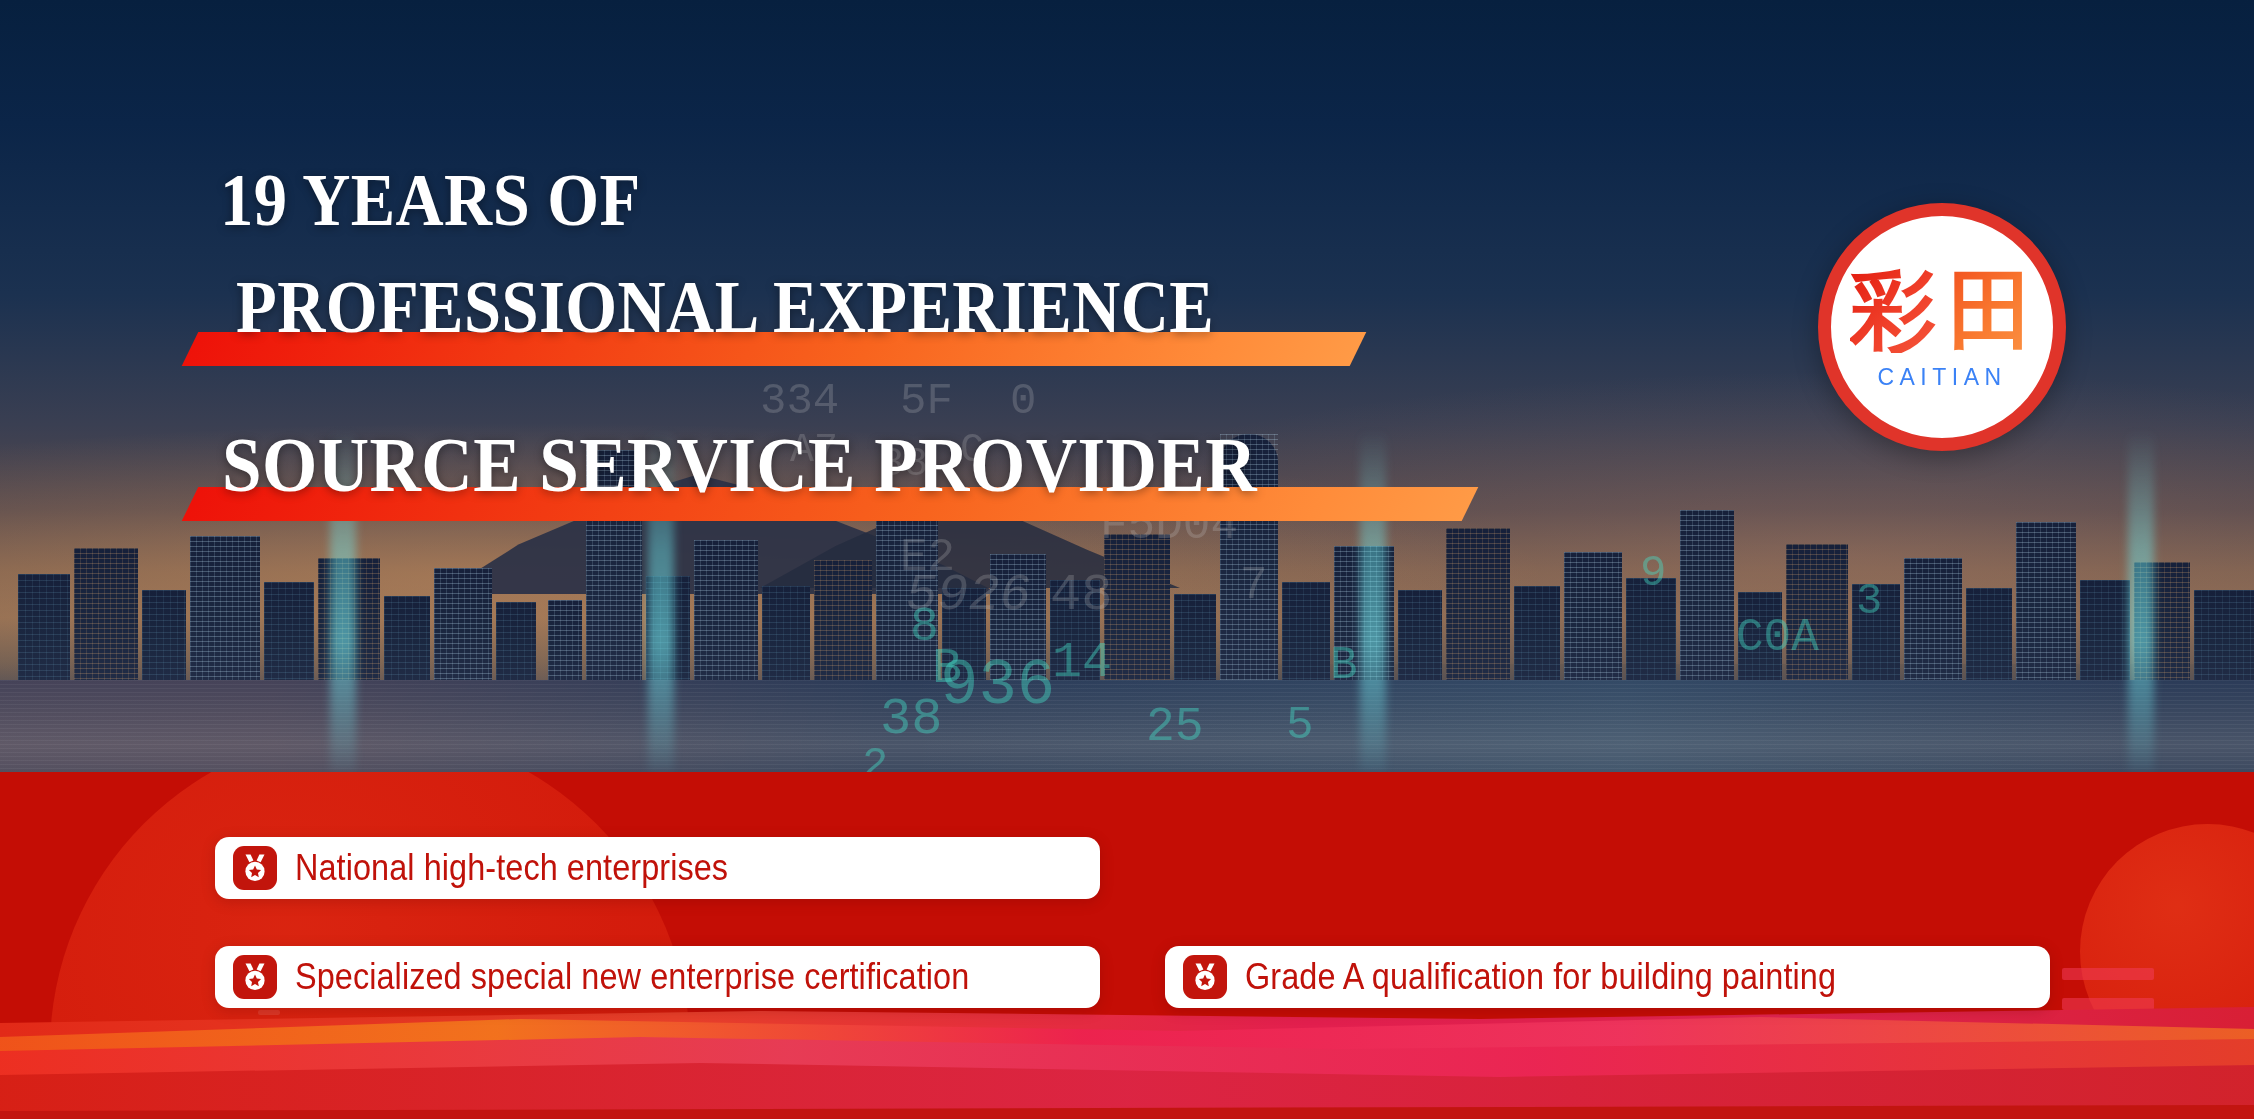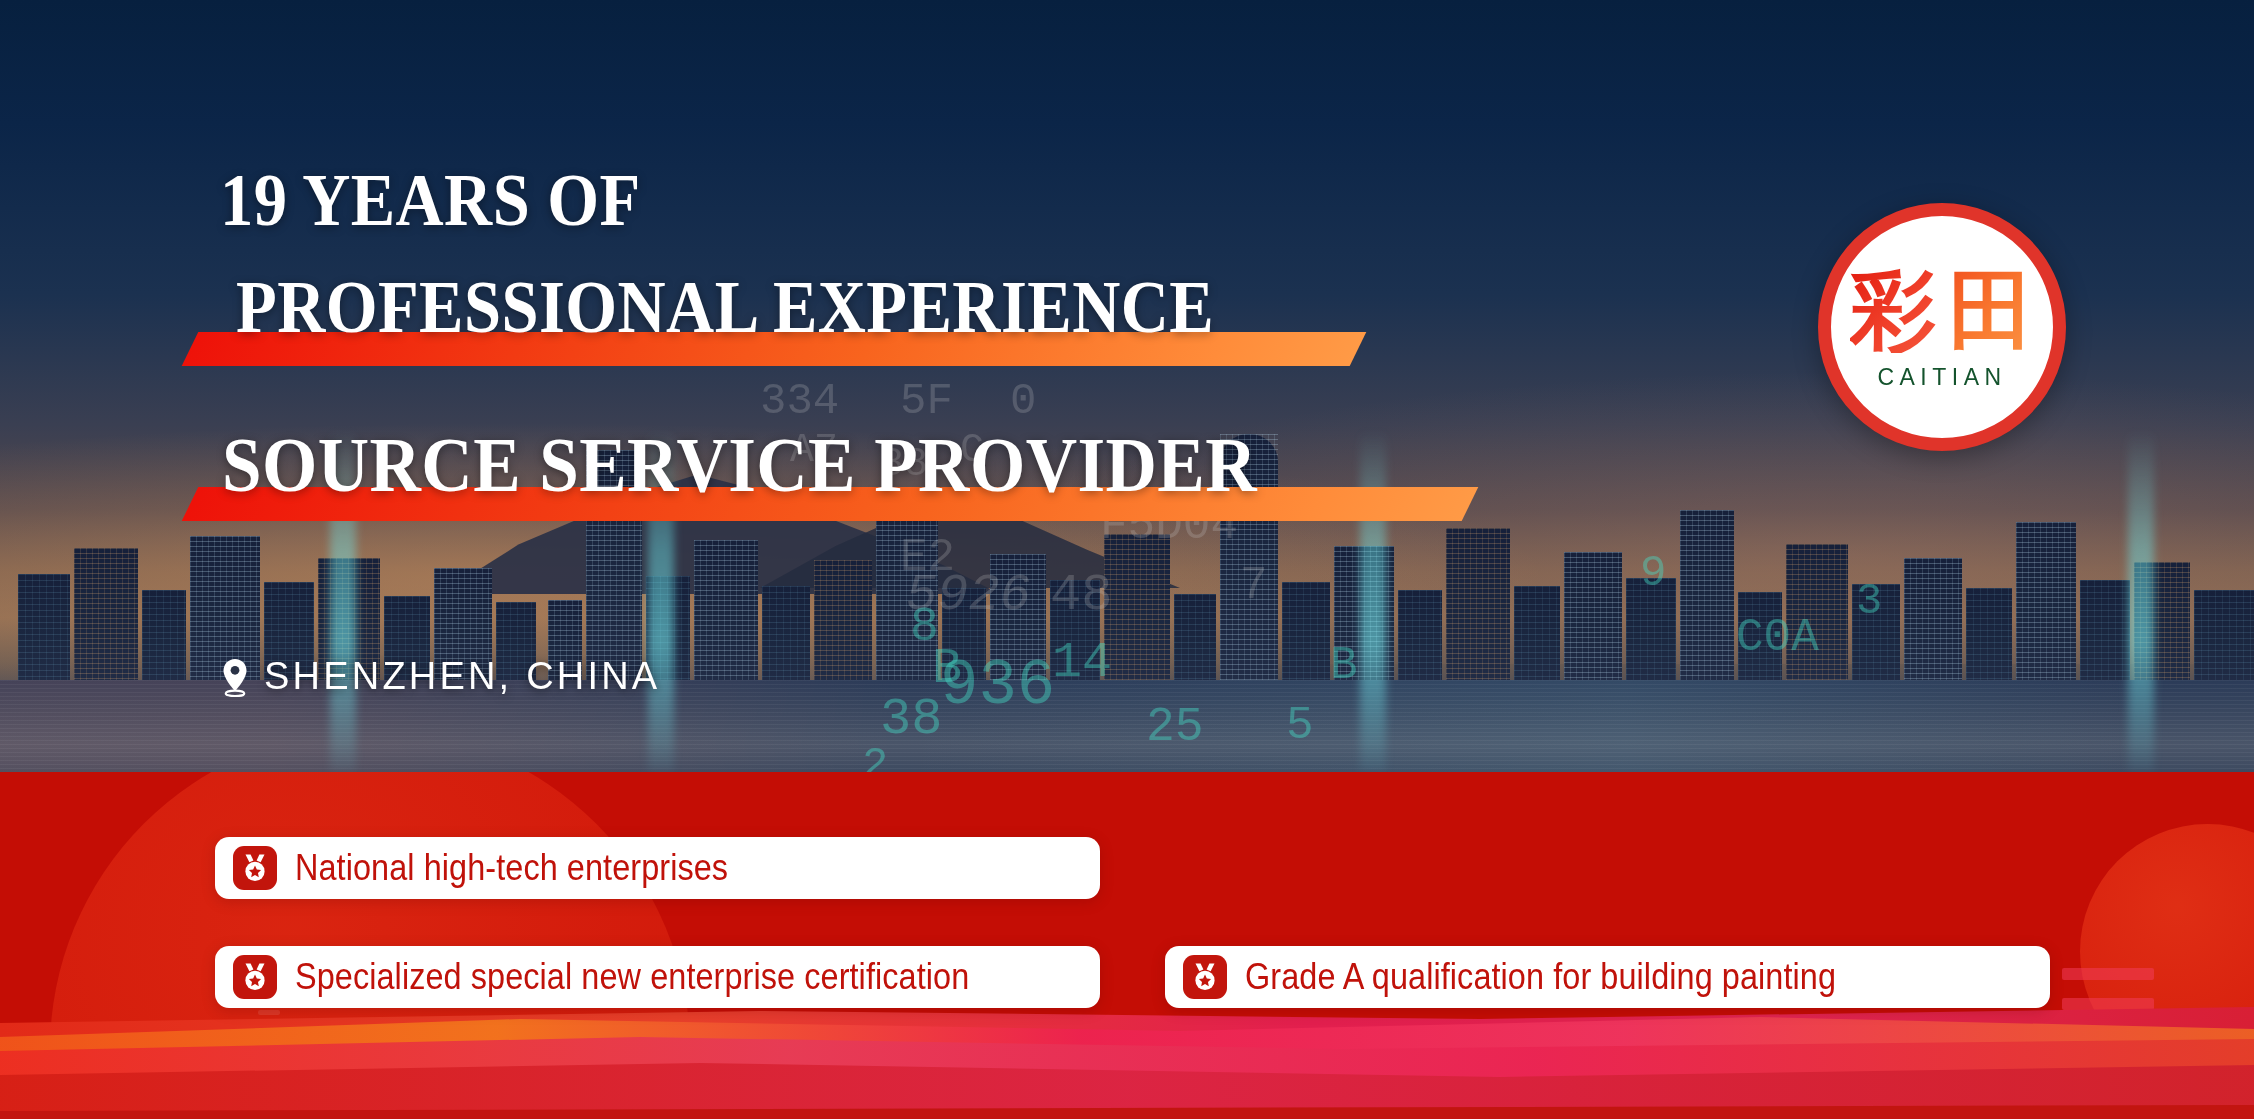--- a/index.html
+++ b/index.html
@@ -182,21 +182,21 @@
     color:transparent;
   }
   .logo-cn.two {
     background:linear-gradient(135deg,#f2511f 0%, #f97a30 55%, #fb9243 100%);
     -webkit-background-clip:text; background-clip:text;
     color:transparent;
   }
   .logo-name {
     margin-top:6px;
     font-size:23px; letter-spacing:5.5px;
-    color:#14532d; font-weight:400;
+    color:#3b82f6; font-weight:400;
     font-family:"Liberation Sans", sans-serif;
   }
 
   
   .redbar {
     position:absolute; left:0; top:772px;
     width:2254px; height:347px;
     background:#c40d05;
     overflow:hidden;
   }
@@ -371,30 +371,20 @@
 
     <div class="headline">
       <div class="slash s1"></div>
       <div class="slash s2"></div>
 
       <div class="h-line h1">19 YEARS OF</div>
       <div class="h-line h2">PROFESSIONAL EXPERIENCE</div>
       <div class="h-line h3">SOURCE SERVICE PROVIDER</div>
     </div>
 
-    <div class="loc">
-      <span>
-        <svg class="loc-pin" viewBox="0 0 24 32" aria-hidden="true">
-          <path d="M12 1.5C6.9 1.5 2.8 5.6 2.8 10.7c0 6.9 9.2 16.5 9.2 16.5s9.2-9.6 9.2-16.5C21.2 5.6 17.1 1.5 12 1.5z" fill="#ffffff"></path>
-          <circle cx="12" cy="10.6" r="3.5" fill="#2a3246"></circle>
-          <ellipse cx="12" cy="29.1" rx="7.4" ry="2.2" fill="none" stroke="#ffffff" stroke-width="1.7"></ellipse>
-        </svg>
-      </span>
-      <span class="loc-text">SHENZHEN, CHINA</span>
-    </div>
 
     <div class="logo">
       <div class="logo-marks">
         <span class="logo-cn">彩</span>
         <span class="logo-cn two">田</span>
       </div>
       <div class="logo-name">CAITIAN</div>
     </div>
   </div>
 

